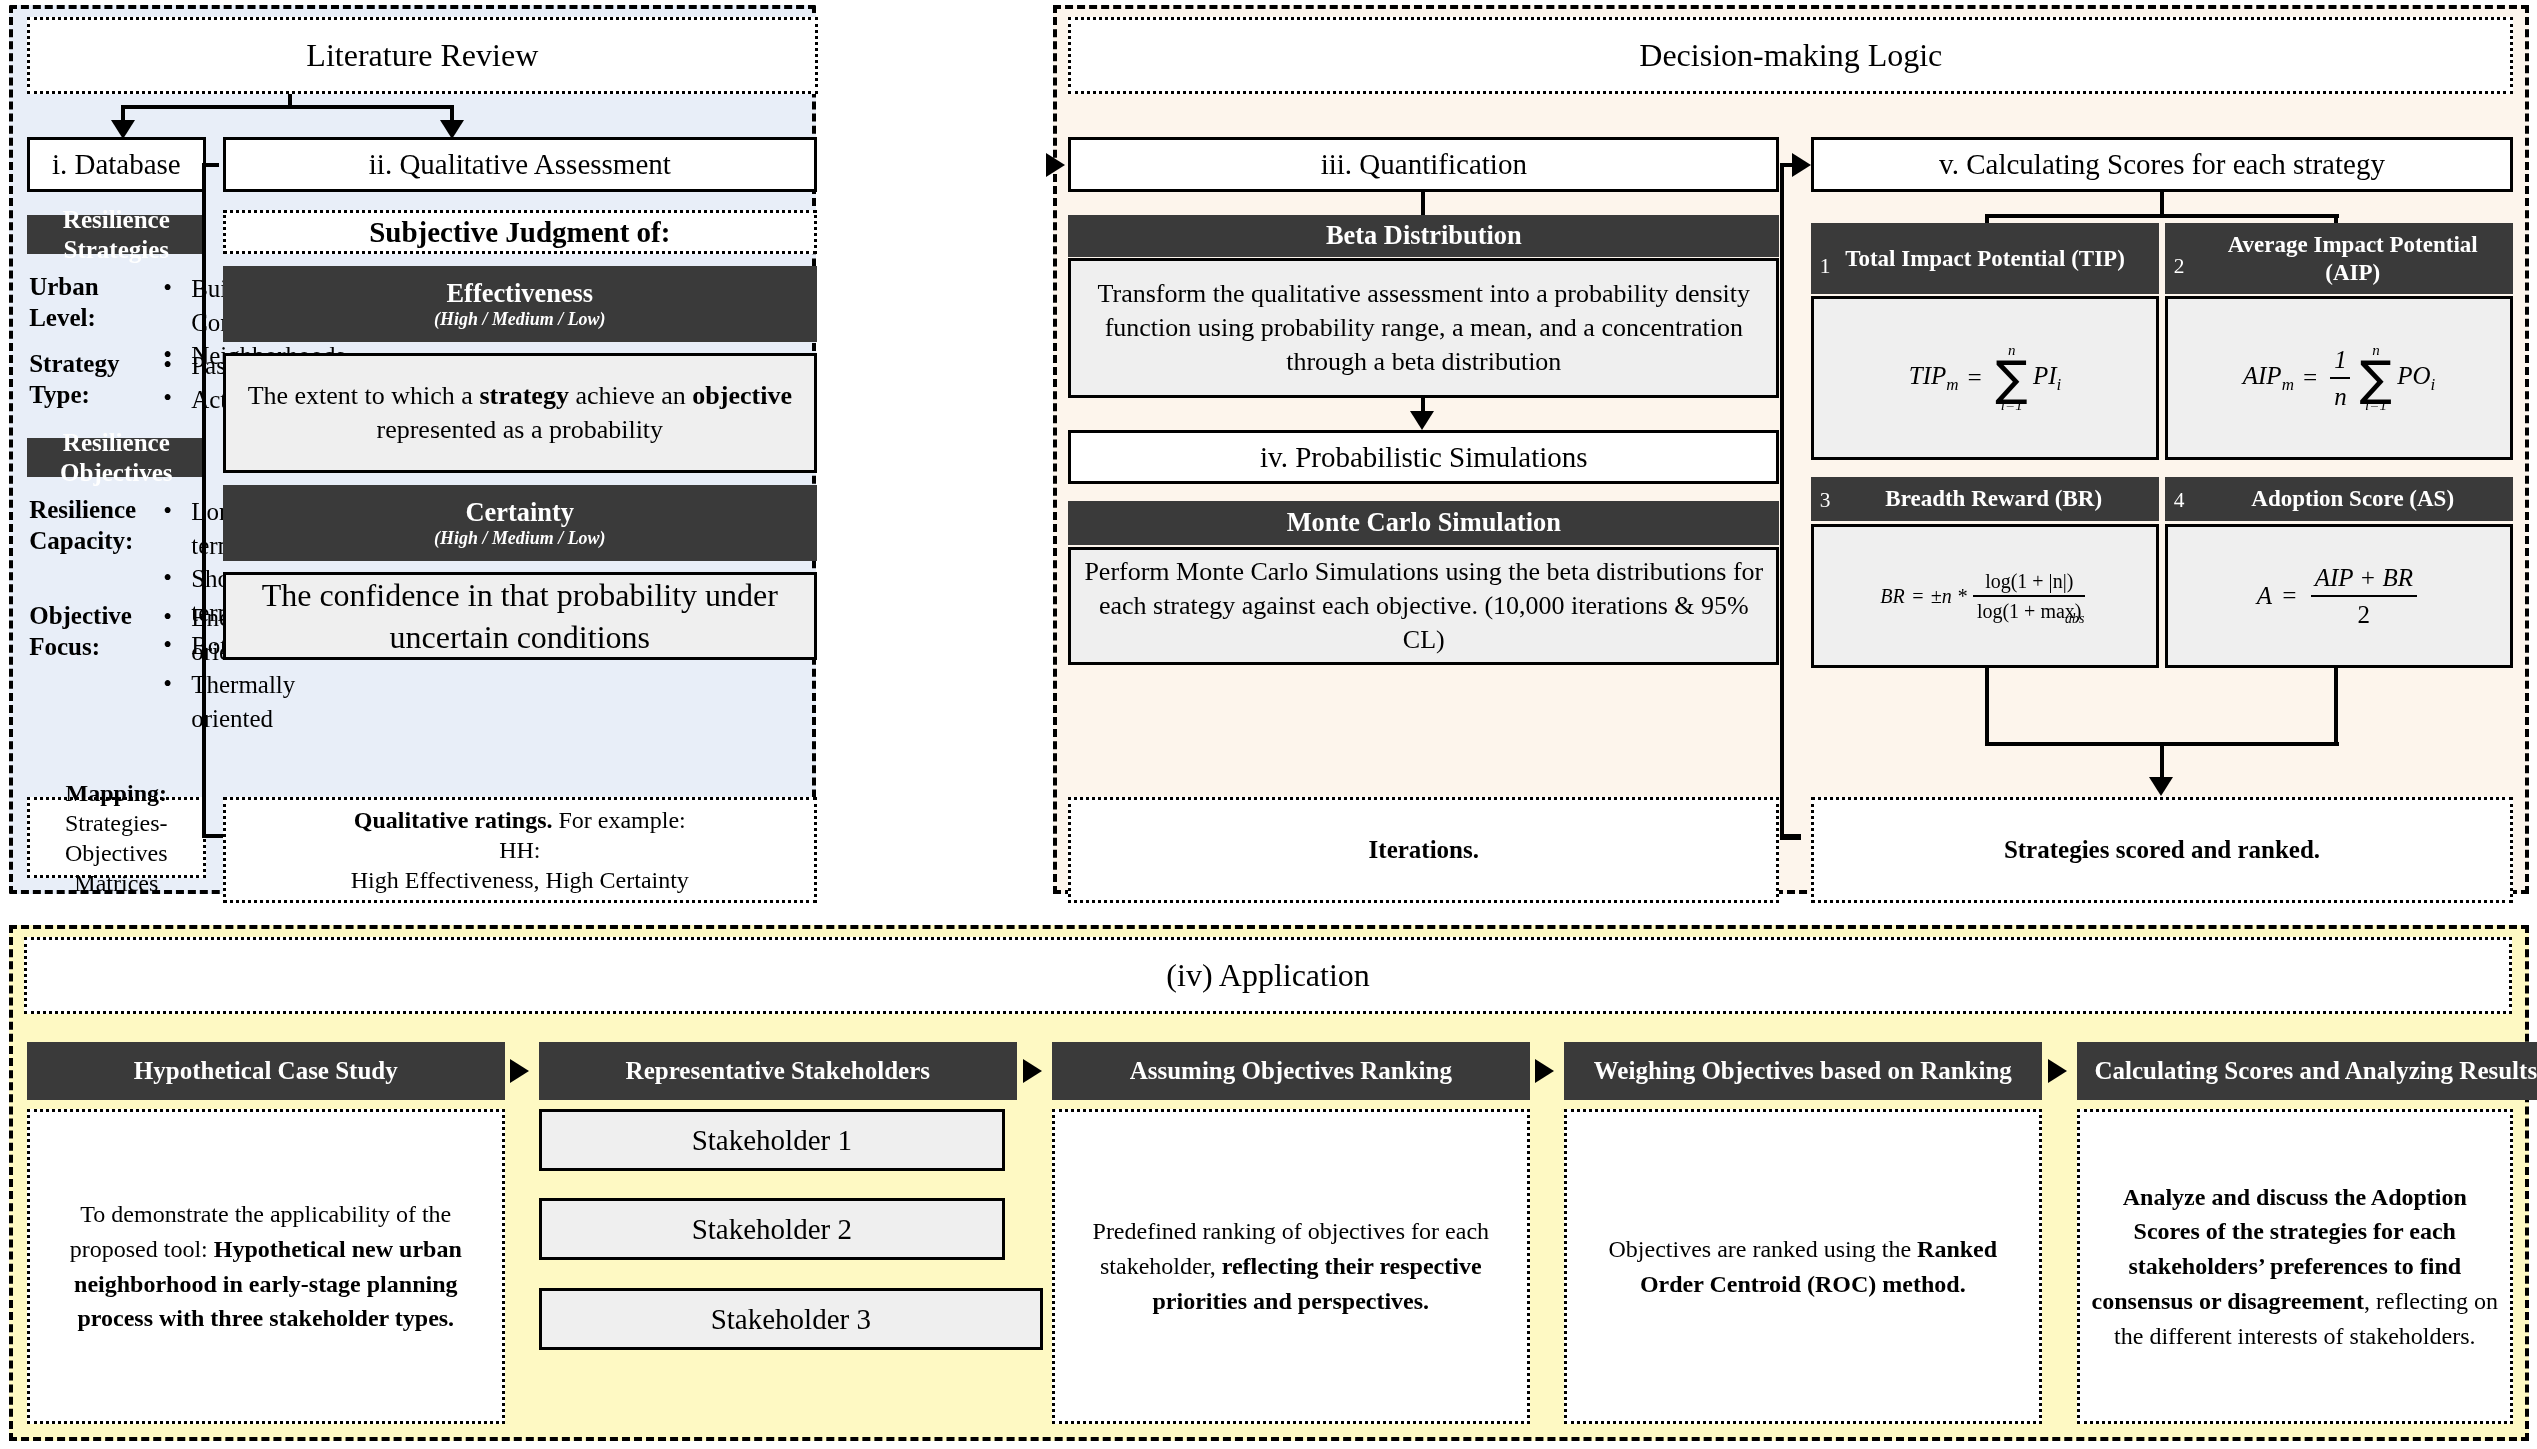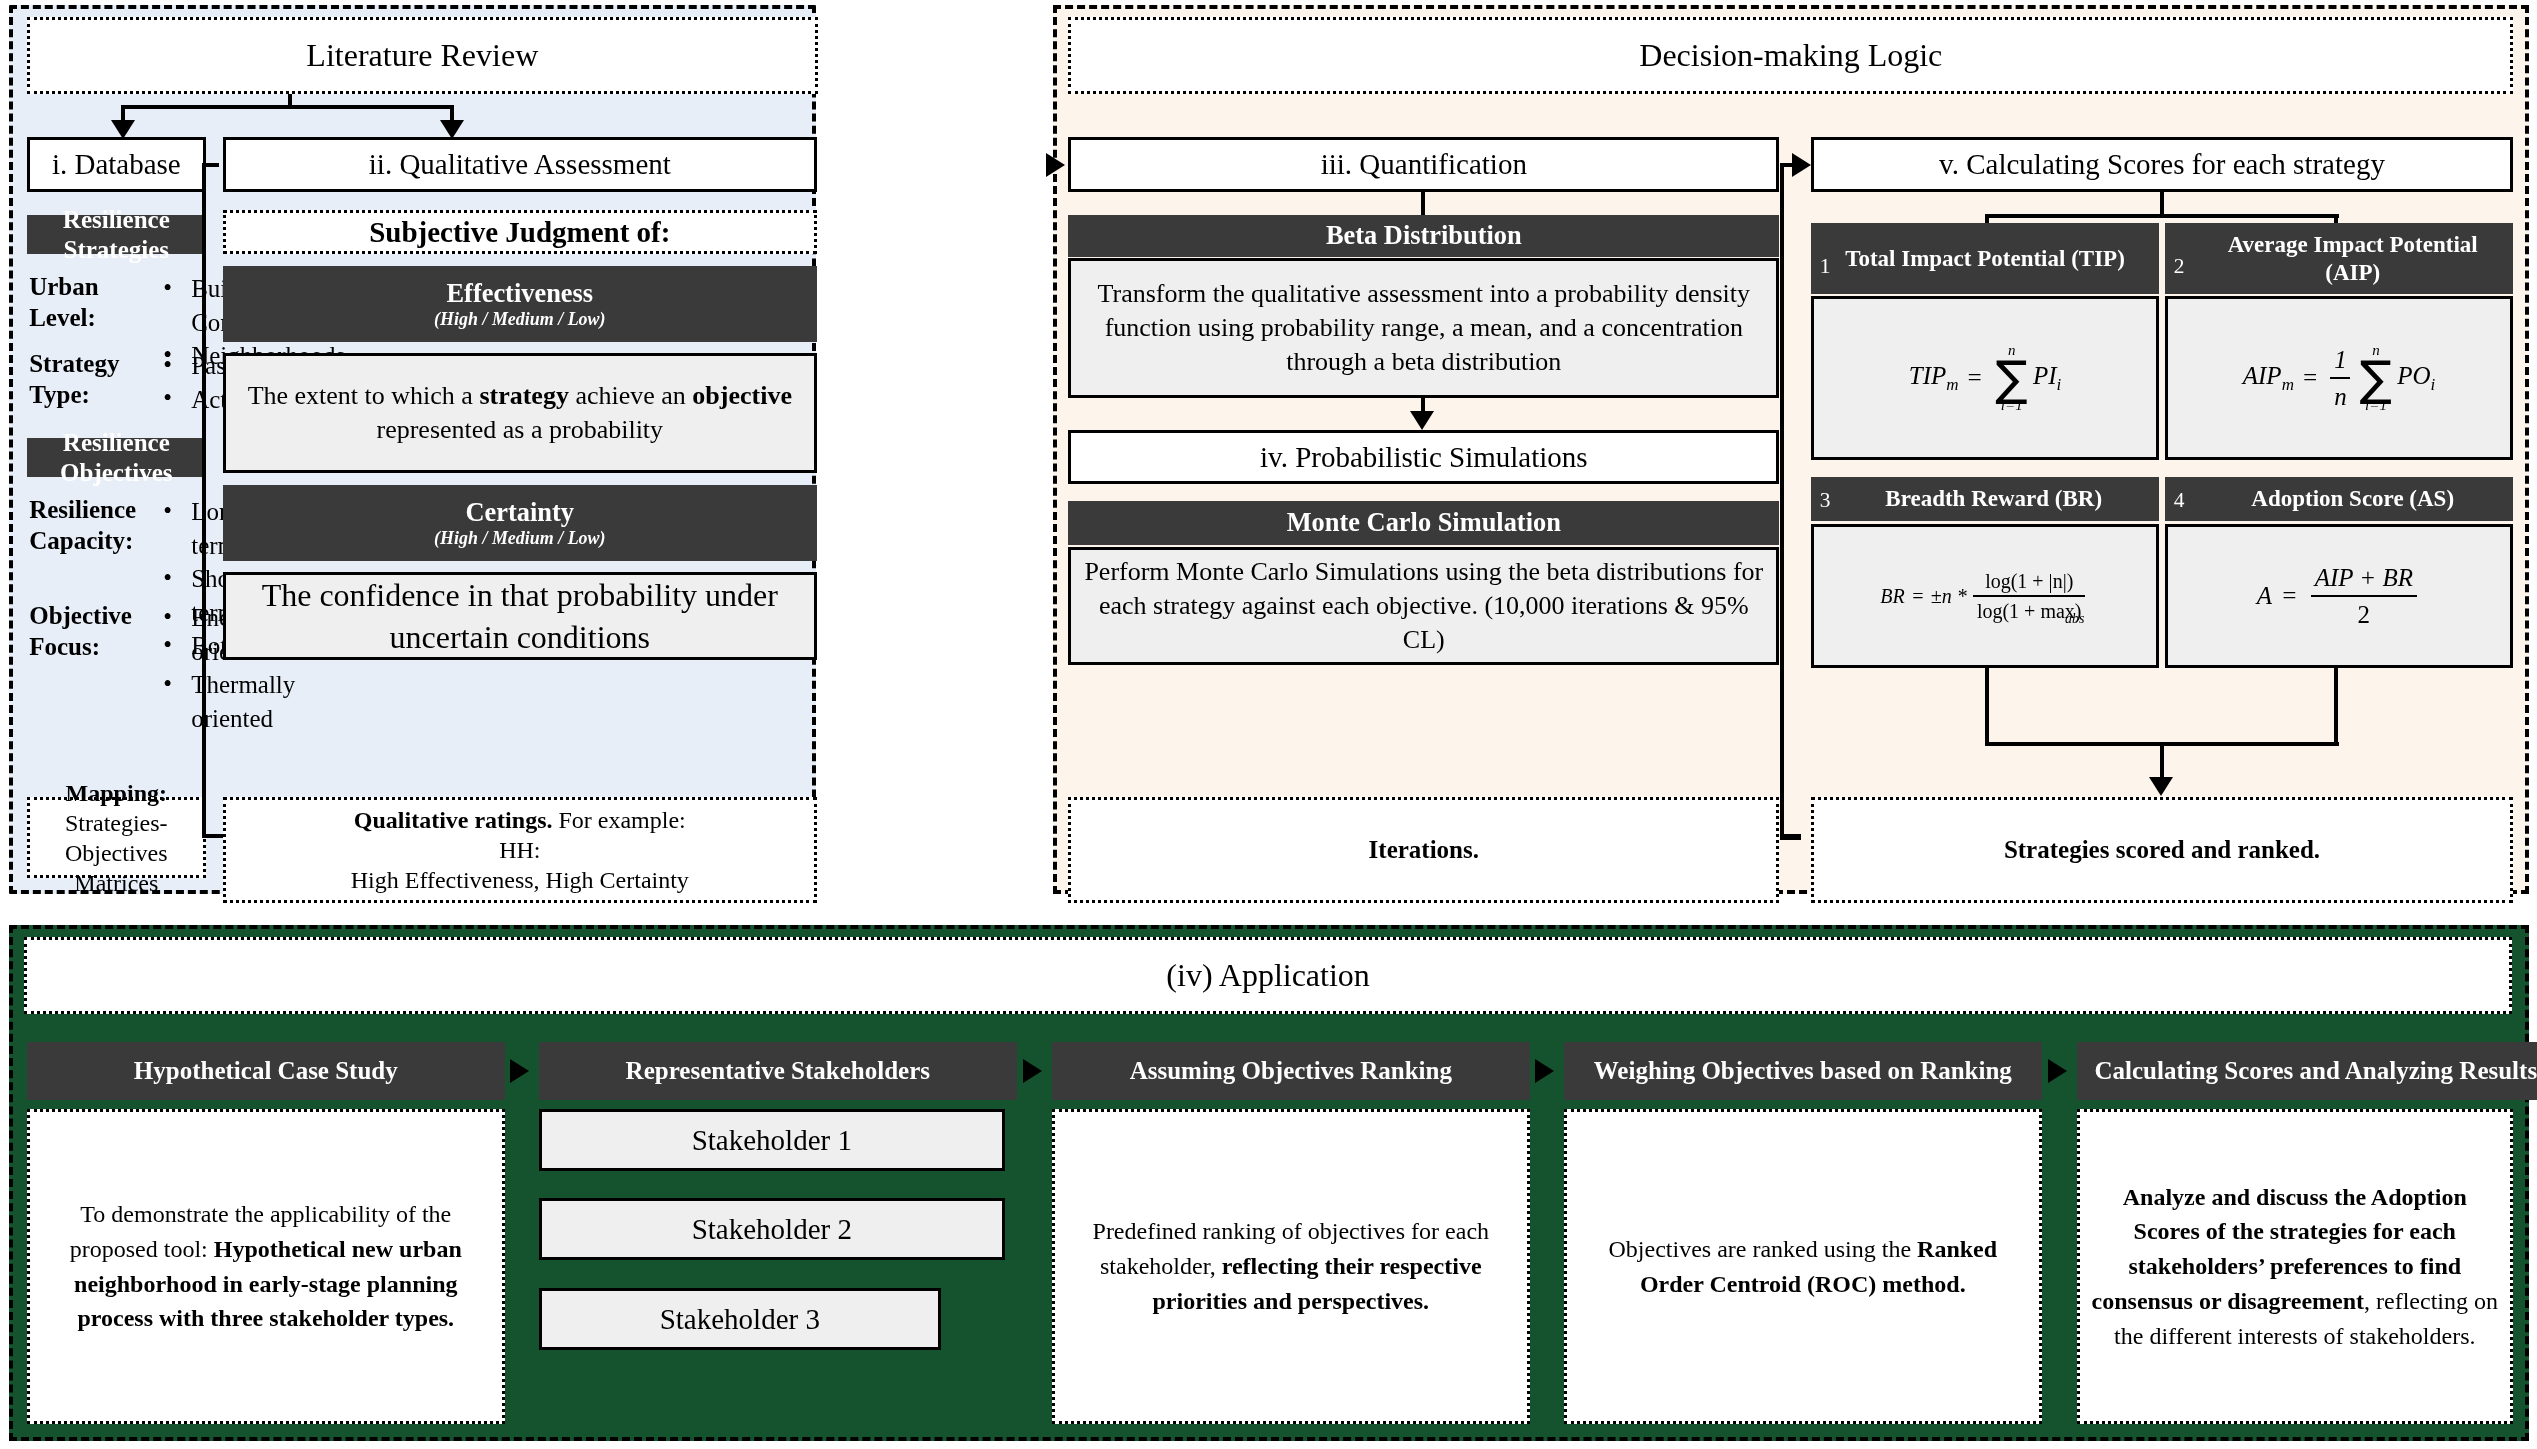--- a/index.html
+++ b/index.html
@@ -20,21 +20,21 @@
     border:4.4px dashed #000;
     border-radius:1.3px;
   }
   .panel-dml {
     left:1053px; top:5px; width:1476px; height:889px;
     background:#fdf5ec;
     border:4.4px dashed #000;
   }
   .panel-app {
     left:8.8px; top:925px; width:2520px; height:516px;
-    background:#14532d;
+    background:#fef9c3;
     border:4.4px dashed #000;
   }
 
   
   .dotbox {
     background:#fff;
     border:3.1px dotted #000;
     display:flex; align-items:center; justify-content:center;
     text-align:center;
     line-height:1.25;
@@ -345,21 +345,21 @@
 
   <div class="abs app-dark" style="left:14px; top:113px; width:478px; height:58px;">Hypothetical Case Study</div>
   <div class="abs app-dot" style="left:14px; top:180px; width:478px; height:315px;">
     <div><span>To demonstrate the applicability of the proposed tool: </span><b>Hypothetical new urban neighborhood in early-stage planning process with three stakeholder types.</b></div>
   </div>
   <div class="arrow-rt abs" style="left:497px; top:130px;"></div>
 
   <div class="abs app-dark" style="left:526px; top:113px; width:478px; height:58px;">Representative Stakeholders</div>
   <div class="abs stk" style="left:526px; top:180px; width:466px; height:62px;">Stakeholder 1</div>
   <div class="abs stk" style="left:526px; top:269px; width:466px; height:62px;">Stakeholder 2</div>
-  <div class="abs stk" style="left:526px; top:359px; width:402px; height:62px;">Stakeholder 3</div>
+  <div class="abs stk" style="left:526px; top:359px; width:504px; height:62px;">Stakeholder 3</div>
   <div class="arrow-rt abs" style="left:1010px; top:130px;"></div>
 
   <div class="abs app-dark" style="left:1039px; top:113px; width:478px; height:58px;">Assuming Objectives Ranking</div>
   <div class="abs app-dot" style="left:1039px; top:180px; width:478px; height:315px;">
     <div><span>Predefined ranking of objectives for each stakeholder, </span><b>reflecting their respective priorities and perspectives.</b></div>
   </div>
   <div class="arrow-rt abs" style="left:1522px; top:130px;"></div>
 
   <div class="abs app-dark" style="left:1551px; top:113px; width:478px; height:58px;">Weighing Objectives based on Ranking</div>
   <div class="abs app-dot" style="left:1551px; top:180px; width:478px; height:315px;">

